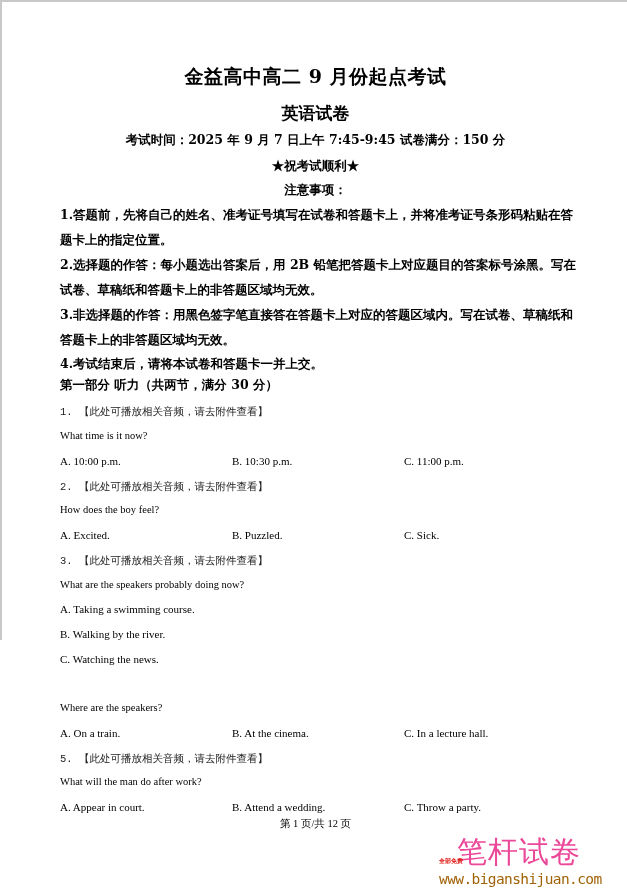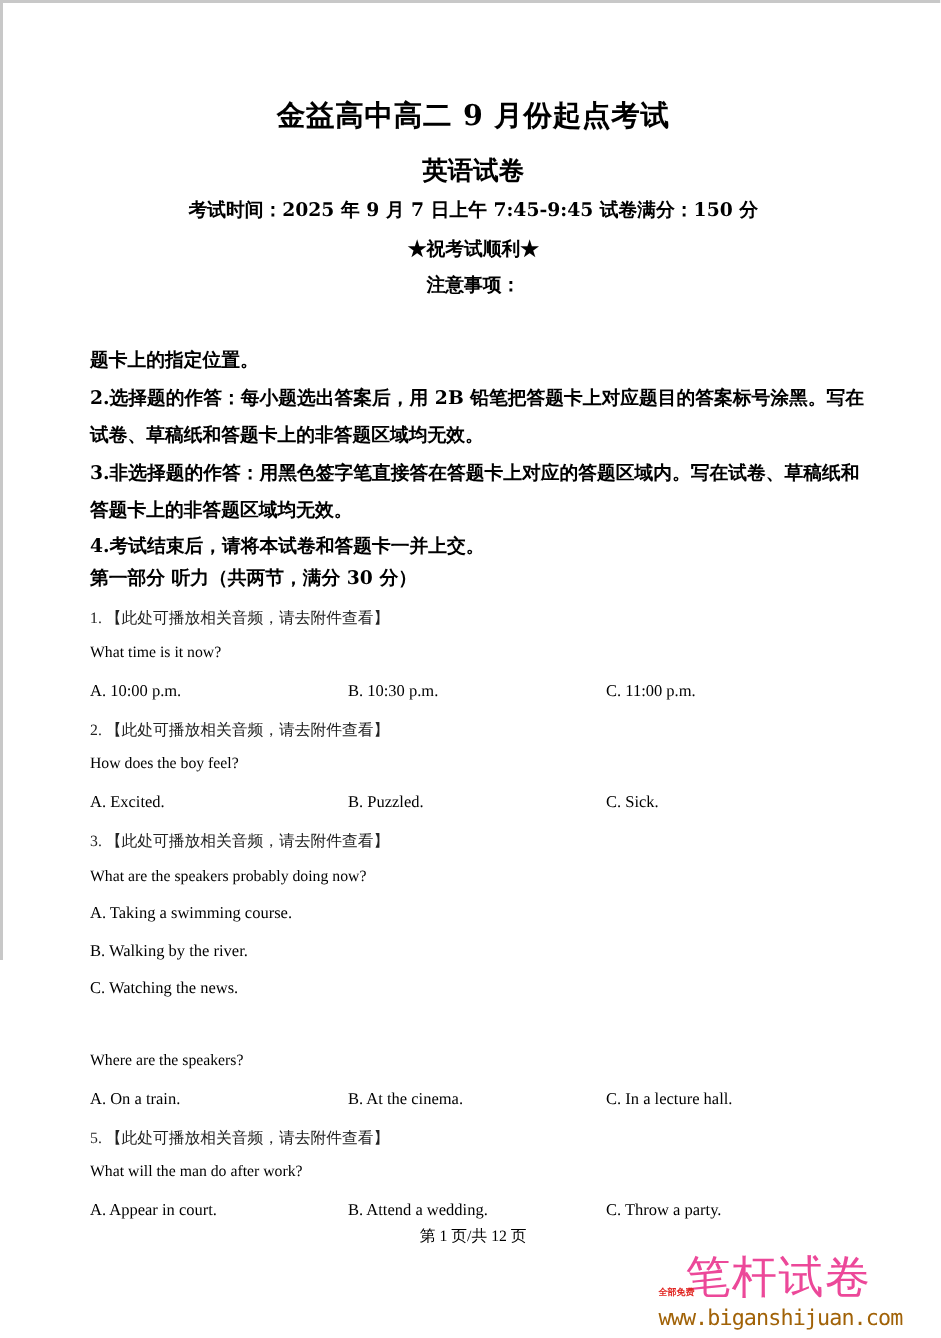--- a/index.html
+++ b/index.html
@@ -15,41 +15,42 @@
   }
   .abs { position: absolute; white-space: nowrap; }
   .center { left: 0; width: 627px; text-align: center; }
   .title { top: 62px; font-size: 19px; font-weight: bold; letter-spacing: 0.5px; }
   .subtitle { top: 100px; font-size: 17px; font-weight: bold; }
   .examinfo { top: 130px; font-size: 12.5px; font-weight: bold; }
   .wish { top: 156px; font-size: 12.5px; font-weight: bold; }
   .notice-h { top: 180px; font-size: 12.5px; font-weight: bold; }
   .note { left: 58px; font-size: 12.5px; font-weight: bold; }
   .section { left: 58px; top: 375px; font-size: 12.5px; font-weight: bold; }
-  .q-cn { left: 58px; font-size: 10.5px; font-family: Liberation Serif, serif; color: #222; }
+  .q-cn { left: 58px; font-size: 10.5px; font-family: Liberation Mono, monospace; color: #222; }
   .q-en { left: 58px; font-size: 10.5px; font-family: "Liberation Serif", serif; }
   .opt { font-size: 11px; font-family: "Liberation Serif", serif; }
   .col-a { left: 58px; } .col-b { left: 230px; } .col-c { left: 402px; }
   .footer { left: 0; width: 627px; text-align: center; top: 815px; font-size: 10.5px; font-family: "Liberation Serif", serif; }
   .logo { position: absolute; left: 437px; top: 833px; width: 160px; height: 56px; }
   .logo-main { position: absolute; left: 18px; top: 0; font-size: 30px; font-family: "DejaVu Sans", sans-serif; letter-spacing: 1px; line-height: 34px; color: #ec4899; }
   .logo-tag { position: absolute; left: 0; top: 22px; font-size: 6px; color: #e0201c; font-family: "DejaVu Sans", sans-serif; font-weight: bold; }
   .logo-url { position: absolute; left: 0; top: 36px; font-size: 14.5px; font-family: "DejaVu Sans Mono", "Liberation Mono", monospace; color: #a16207; letter-spacing: -0.6px; }
 </style>
 </head>
 <body>
 
 <div class="page">
 
   <div class="abs center title">金益高中高二 9 月份起点考试</div>
   <div class="abs center subtitle">英语试卷</div>
   <div class="abs center examinfo">考试时间：2025 年 9 月 7 日上午 7:45-9:45  试卷满分：150 分</div>
   <div class="abs center wish">★祝考试顺利★</div>
   <div class="abs center notice-h">注意事项：</div>
 
+  <div class="abs note" style="top:205px">1.答题前，先将自己的姓名、准考证号填写在试卷和答题卡上，并将准考证号条形码粘贴在答</div>
   <div class="abs note" style="top:230px">题卡上的指定位置。</div>
   <div class="abs note" style="top:255px">2.选择题的作答：每小题选出答案后，用 2B 铅笔把答题卡上对应题目的答案标号涂黑。写在</div>
   <div class="abs note" style="top:280px">试卷、草稿纸和答题卡上的非答题区域均无效。</div>
   <div class="abs note" style="top:305px">3.非选择题的作答：用黑色签字笔直接答在答题卡上对应的答题区域内。写在试卷、草稿纸和</div>
   <div class="abs note" style="top:330px">答题卡上的非答题区域均无效。</div>
   <div class="abs note" style="top:354px">4.考试结束后，请将本试卷和答题卡一并上交。</div>
 
   <div class="abs section">第一部分 听力（共两节，满分 30 分）</div>
 
   <div class="abs q-cn" style="top:403px">1. 【此处可播放相关音频，请去附件查看】</div>

